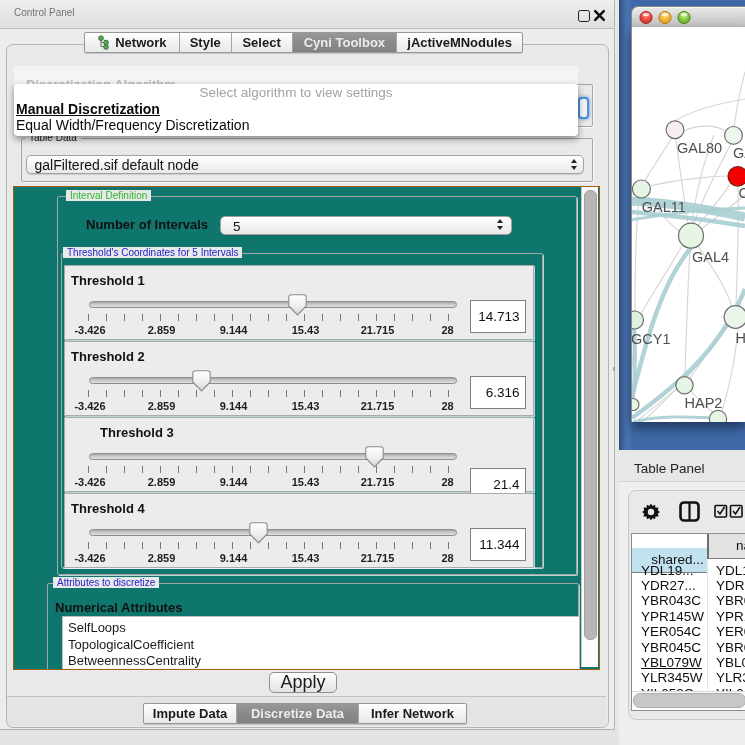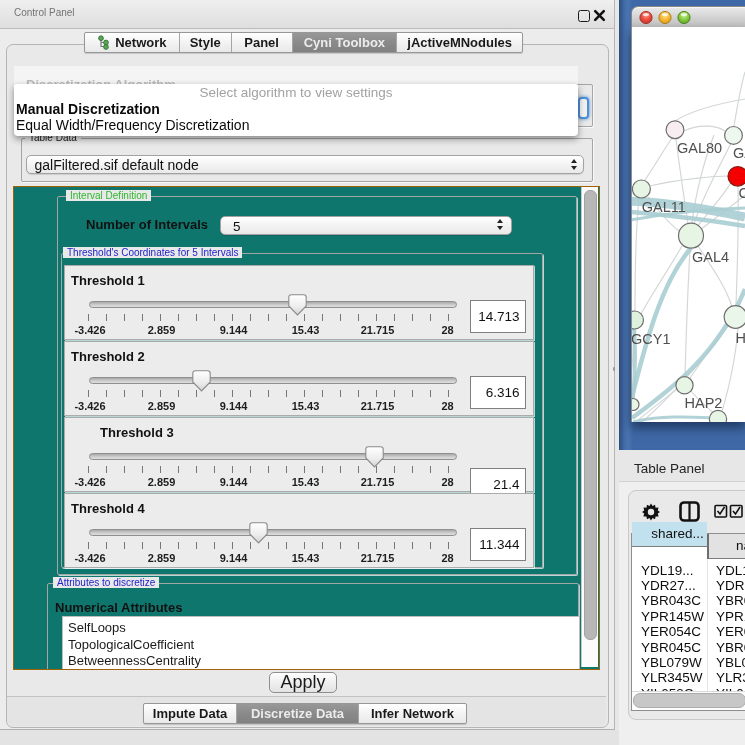--- a/index.html
+++ b/index.html
@@ -48,21 +48,21 @@
        border:1px solid #b5b5b5;border-radius:7px;"></div>
 
   <div class="seg" style="left:84px;top:32px;width:437px;height:19px;">
     <div class="s" style="width:94px;"><svg width="13" height="15" viewBox="0 0 13 15" style="margin-right:5px;">
       <path d="M4 3.5 V12 M4 7.5 H8.5 M4 11.5 H8.5" stroke="#7a7a7a" stroke-width="1.2" fill="none"></path>
       <circle cx="4" cy="3.2" r="2.4" fill="#57a757" stroke="#2e6b2e" stroke-width="0.8"></circle>
       <circle cx="9" cy="7.5" r="2.4" fill="#57a757" stroke="#2e6b2e" stroke-width="0.8"></circle>
       <circle cx="9" cy="12" r="2.4" fill="#57a757" stroke="#2e6b2e" stroke-width="0.8"></circle>
       </svg>Network</div>
     <div class="s" style="width:51px;">Style</div>
-    <div class="s" style="width:60px;">Panel</div>
+    <div class="s" style="width:60px;">Select</div>
     <div class="s sel" style="width:104px;">Cyni Toolbox</div>
     <div class="s" style="width:125px;">jActiveMNodules</div>
   </div>
 
   <div class="grp" style="left:16px;top:84px;width:575px;height:41px;"></div>
   <div class="abs" style="left:577.5px;top:97px;width:7px;height:17.5px;border-radius:4px;background:#f2f2f2;
        border:2.2px solid #4f90d5;box-shadow:0 0 3px 1px rgba(90,150,215,0.7);"></div>
 
   <div class="grp" style="left:21px;top:138px;width:570px;height:42px;"></div>
   <div class="grptitle" style="left:25px;top:131.5px;color:#1a1a1a;">Table Data</div>
@@ -220,39 +220,39 @@
   </svg>
   <svg class="abs" style="left:714px;top:504px;" width="30" height="14" viewBox="0 0 30 14">
     <rect x="1" y="1.5" width="11.5" height="11.5" rx="1" fill="none" stroke="#121212" stroke-width="1.6"></rect>
     <path d="M3.5 7 L6 10 L10.5 3" fill="none" stroke="#121212" stroke-width="1.6"></path>
     <rect x="16.5" y="1.5" width="11.5" height="11.5" rx="1" fill="none" stroke="#121212" stroke-width="1.6"></rect>
     <path d="M19 7 L21.5 10 L26 3" fill="none" stroke="#121212" stroke-width="1.6"></path>
   </svg>
 
   <div class="abs" style="left:631px;top:533px;width:114px;height:176px;background:#ffffff;
        border-top:1px solid #8e8e8e;border-left:1px solid #8e8e8e;border-bottom:1px solid #8e8e8e;"></div>
-  <div class="abs" style="left:632px;top:522px;width:75px;height:24px;background:#c2e1ee;border-bottom:1px solid #7d7d7d;
+  <div class="abs" style="left:632px;top:548px;width:75px;height:24px;background:#c2e1ee;border-bottom:1px solid #7d7d7d;
        font-size:13.5px;color:#111;text-align:center;text-indent:16px;line-height:24px;">shared...</div>
   <div class="abs" style="left:707px;top:534px;width:2px;height:25px;background:#6e6e6e;"></div>
   <div class="abs" style="left:709px;top:534px;width:36px;height:24px;background:#e2e2e2;border-bottom:1px solid #7d7d7d;
        font-size:13.5px;color:#111;line-height:24px;padding-left:27px;">na</div>
   <div class="abs" id="tbody" style="left:632px;top:559px;width:113px;height:132px;overflow:hidden;font-size:13.5px;color:#0d0d0d;">
       <div class="lbl" style="left:9px;top:3.5px;">YDL19...</div>
 <div class="lbl" style="left:84px;top:3.5px;">YDL1</div>
 <div class="lbl" style="left:9px;top:18.9px;">YDR27...</div>
 <div class="lbl" style="left:84px;top:18.9px;">YDR2</div>
 <div class="lbl" style="left:9px;top:34.3px;">YBR043C</div>
 <div class="lbl" style="left:84px;top:34.3px;">YBR0</div>
 <div class="lbl" style="left:9px;top:49.7px;">YPR145W</div>
 <div class="lbl" style="left:84px;top:49.7px;">YPR1</div>
 <div class="lbl" style="left:9px;top:65.1px;">YER054C</div>
 <div class="lbl" style="left:84px;top:65.1px;">YER0</div>
 <div class="lbl" style="left:9px;top:80.5px;">YBR045C</div>
 <div class="lbl" style="left:84px;top:80.5px;">YBR0</div>
-<div class="lbl" style="left:9px;top:95.9px;">YBL079W</div>
+<div class="lbl" style="left:9px;top:95.9px;text-decoration:underline;">YBL079W</div>
 <div class="lbl" style="left:84px;top:95.9px;">YBL0</div>
 <div class="lbl" style="left:9px;top:111.3px;">YLR345W</div>
 <div class="lbl" style="left:84px;top:111.3px;">YLR3</div>
 <div class="lbl" style="left:9px;top:126.7px;">YIL053C</div>
 <div class="lbl" style="left:84px;top:126.7px;">YIL0</div>
 <div class="abs" style="left:74.5px;top:0;width:1px;height:132px;background:#e6e6e6;"></div>
     </div>
   <div class="abs" style="left:632px;top:691px;width:113px;height:18px;background:#fcfcfc;border-top:1px solid #dadada;"></div>
   <div class="abs" style="left:633px;top:693px;width:111px;height:13px;background:#c7c7c7;border:1px solid #acacac;border-radius:7px;"></div>
 
@@ -342,15 +342,15 @@
       <text x="52.5" y="380.5">HAP2</text>
     </g>
   </svg>
 
   <div class="lbl" style="left:26px;top:77px;font-size:13px;font-weight:bold;color:#6f6f6f;">Discretization Algorithm</div>
   <div class="abs" style="left:14px;top:66px;width:564px;height:18px;background:rgba(255,255,255,0.52);"></div>
   <div class="abs" style="left:14px;top:84px;width:564px;height:52px;background:#ffffff;
        border-radius:2px 2px 4px 4px;box-shadow:0 3px 7px rgba(0,0,0,0.42);"></div>
   <div class="abs" style="left:14px;top:85px;width:564px;height:16px;font-size:13.5px;color:#a2a2a2;
        text-align:center;line-height:16px;">Select algorithm to view settings</div>
-  <div class="lbl" style="left:16px;top:101px;font-size:14px;font-weight:bold;color:#0a0a0a;">Manual Discretization</div>
+  <div class="lbl" style="left:16px;top:101px;font-size:14px;font-weight:bold;color:#0a0a0a;text-decoration:underline;">Manual Discretization</div>
   <div class="lbl" style="left:16px;top:117px;font-size:14px;color:#0a0a0a;">Equal Width/Frequency Discretization</div>
 </div>
 
 </body></html>

